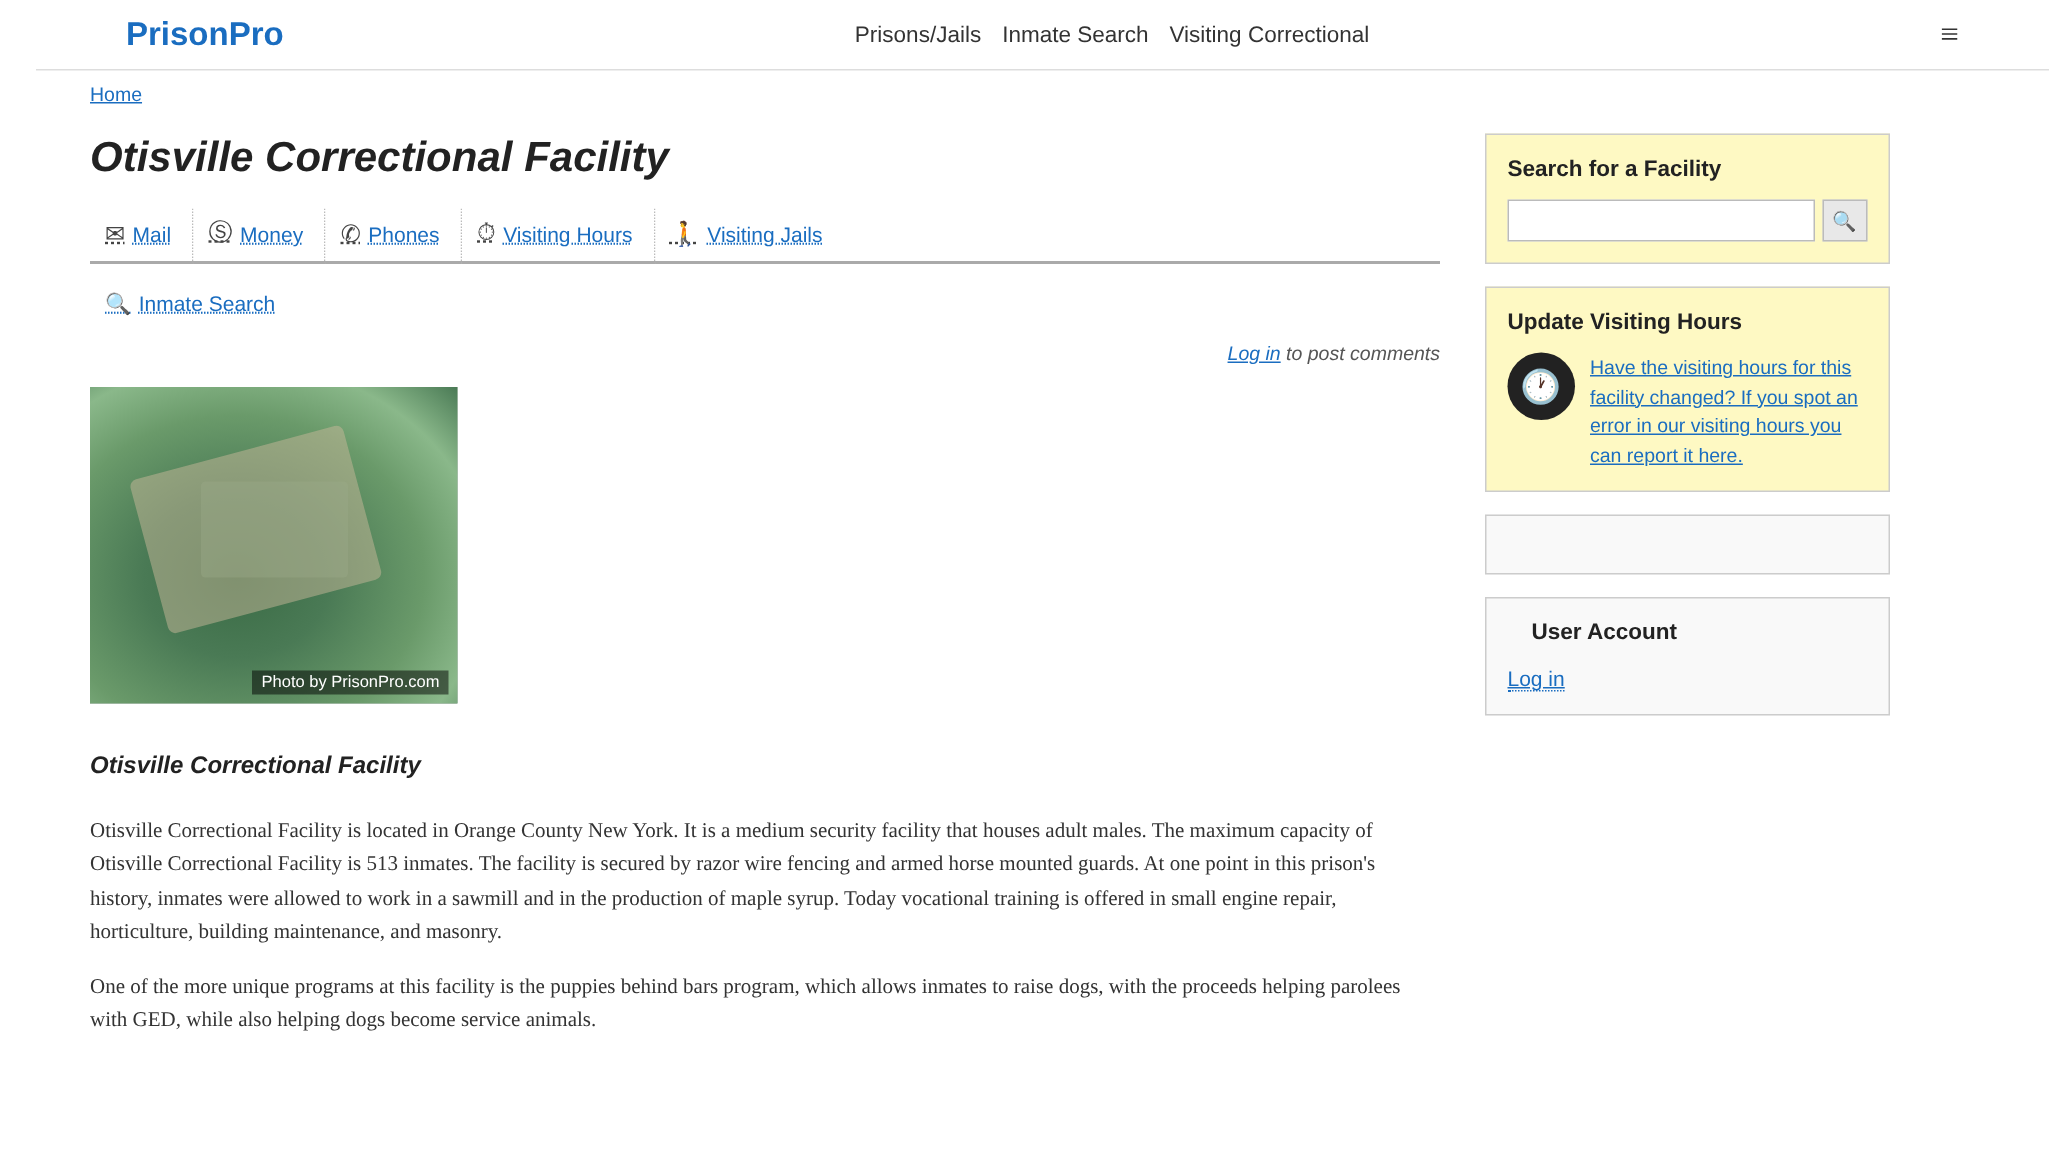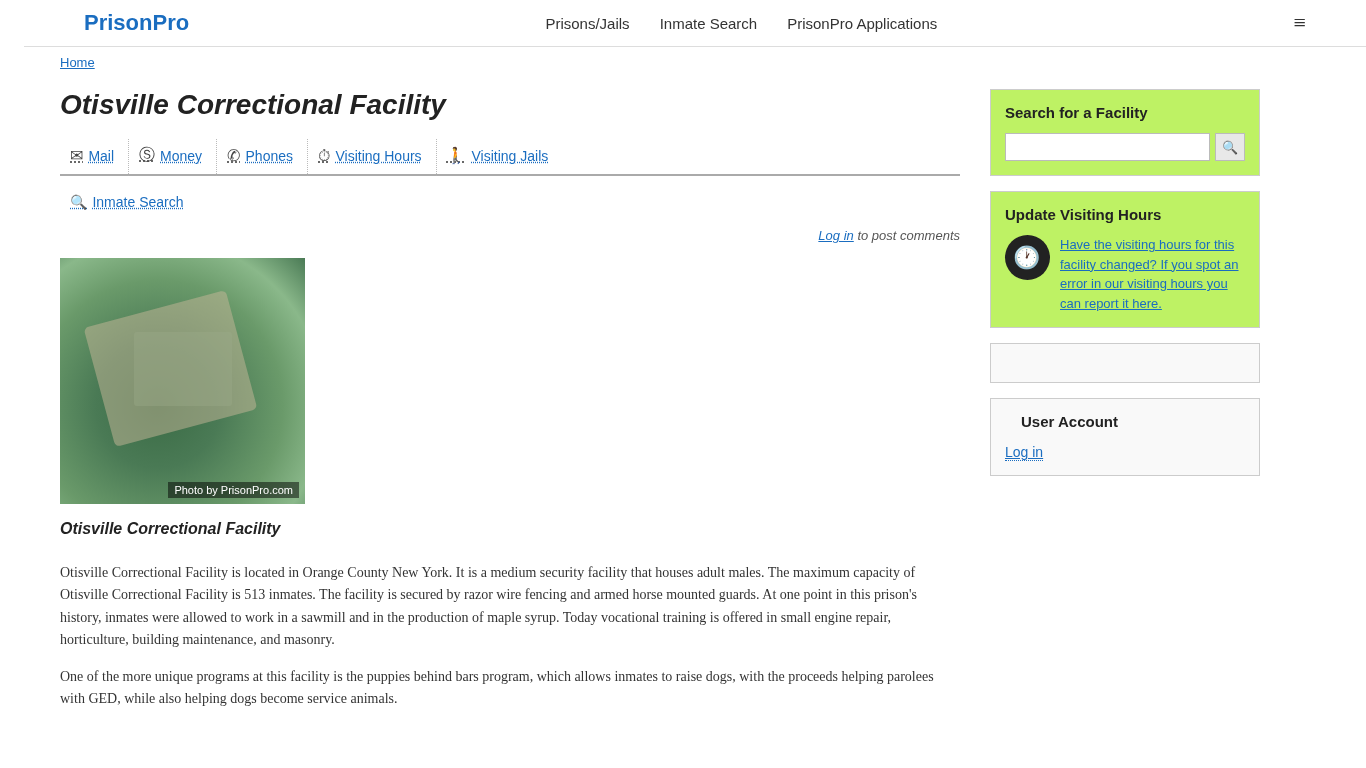--- a/index.html
+++ b/index.html
@@ -16,21 +16,21 @@
       margin-left: 24px;
     }
     #logo {
       font-size: 22px;
       font-weight: bold;
       color: #1a6dc0;
       font-family: Arial, sans-serif;
     }
     #nav {
       display: flex;
-      gap: 30px;
+      gap: 14px;
       align-items: center;
     }
     .nav-link {
       color: #333;
       text-decoration: none;
       font-size: 15px;
       font-family: Arial, sans-serif;
     }
     #hamburger {
       font-size: 22px;
@@ -121,24 +121,24 @@
       color: #555;
       margin: 10px 0 15px 0;
       font-family: Arial, sans-serif;
       font-style: italic;
     }
     #login-line a { color: #1a6dc0; text-decoration: underline; }
 
     
     #facility-img-container {
       width: 245px;
-      height: 246px;
+      height: 211px;
       background: #5a8060;
       position: relative;
-      margin-bottom: 16px;
+      margin-bottom: 33px;
       overflow: hidden;
     }
     #facility-img-overlay {
       position: absolute;
       bottom: 6px;
       right: 6px;
       background: rgba(0,0,0,0.5);
       color: #fff;
       font-size: 11px;
       padding: 2px 6px;
@@ -197,21 +197,21 @@
     #description p { margin-bottom: 14px; }
 
     
     #sidebar {
       width: 270px;
       flex-shrink: 0;
     }
 
     .sidebar-box {
       border: 1px solid #ccc;
-      background: #bef264;
+      background: #fef9c3;
       margin-bottom: 15px;
       padding: 14px;
     }
 
     .sidebar-box-title {
       font-size: 15px;
       font-weight: bold;
       font-family: Arial, sans-serif;
       color: #222;
       margin-bottom: 12px;
@@ -303,21 +303,21 @@
     }
   </style>
 </head>
 <body>
 
 <div id="header">
   <div id="logo">PrisonPro</div>
   <nav id="nav">
     <a class="nav-link">Prisons/Jails</a>
     <a class="nav-link">Inmate Search</a>
-    <a class="nav-link">PrisonPro Applications</a>
+    <a class="nav-link">Visiting Correctional</a>
   </nav>
   <div id="hamburger">≡</div>
 </div>
 
 <div id="breadcrumb">
   <a>Home</a>
 </div>
 
 <div id="main">
 

